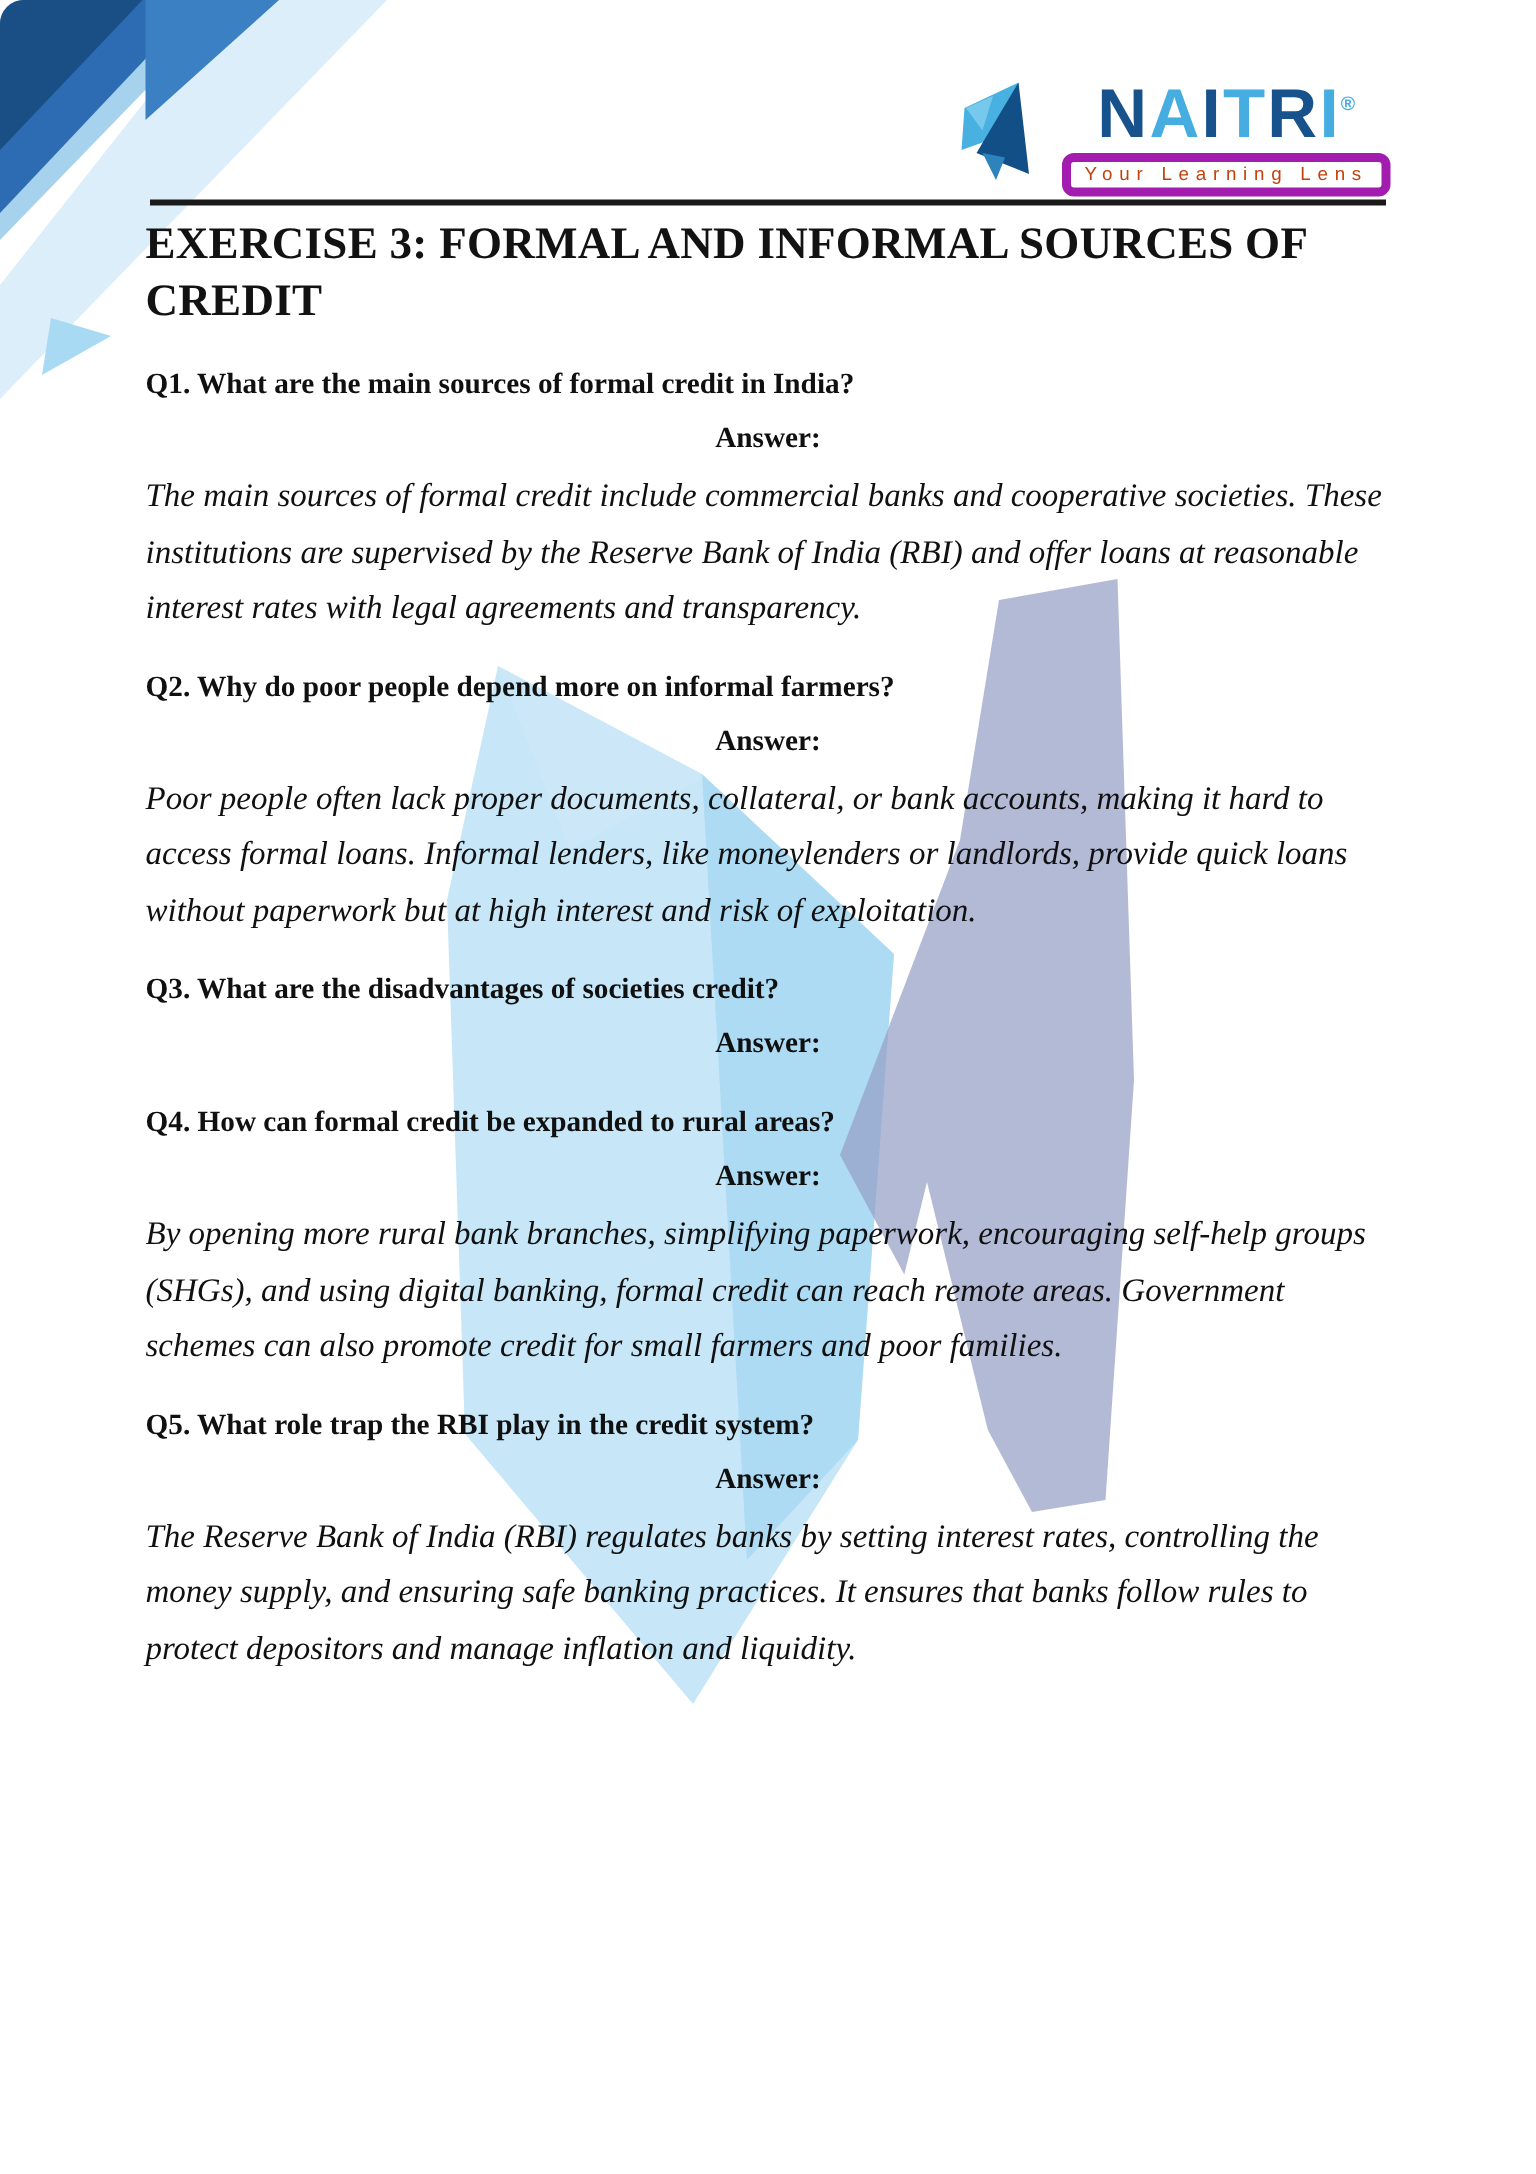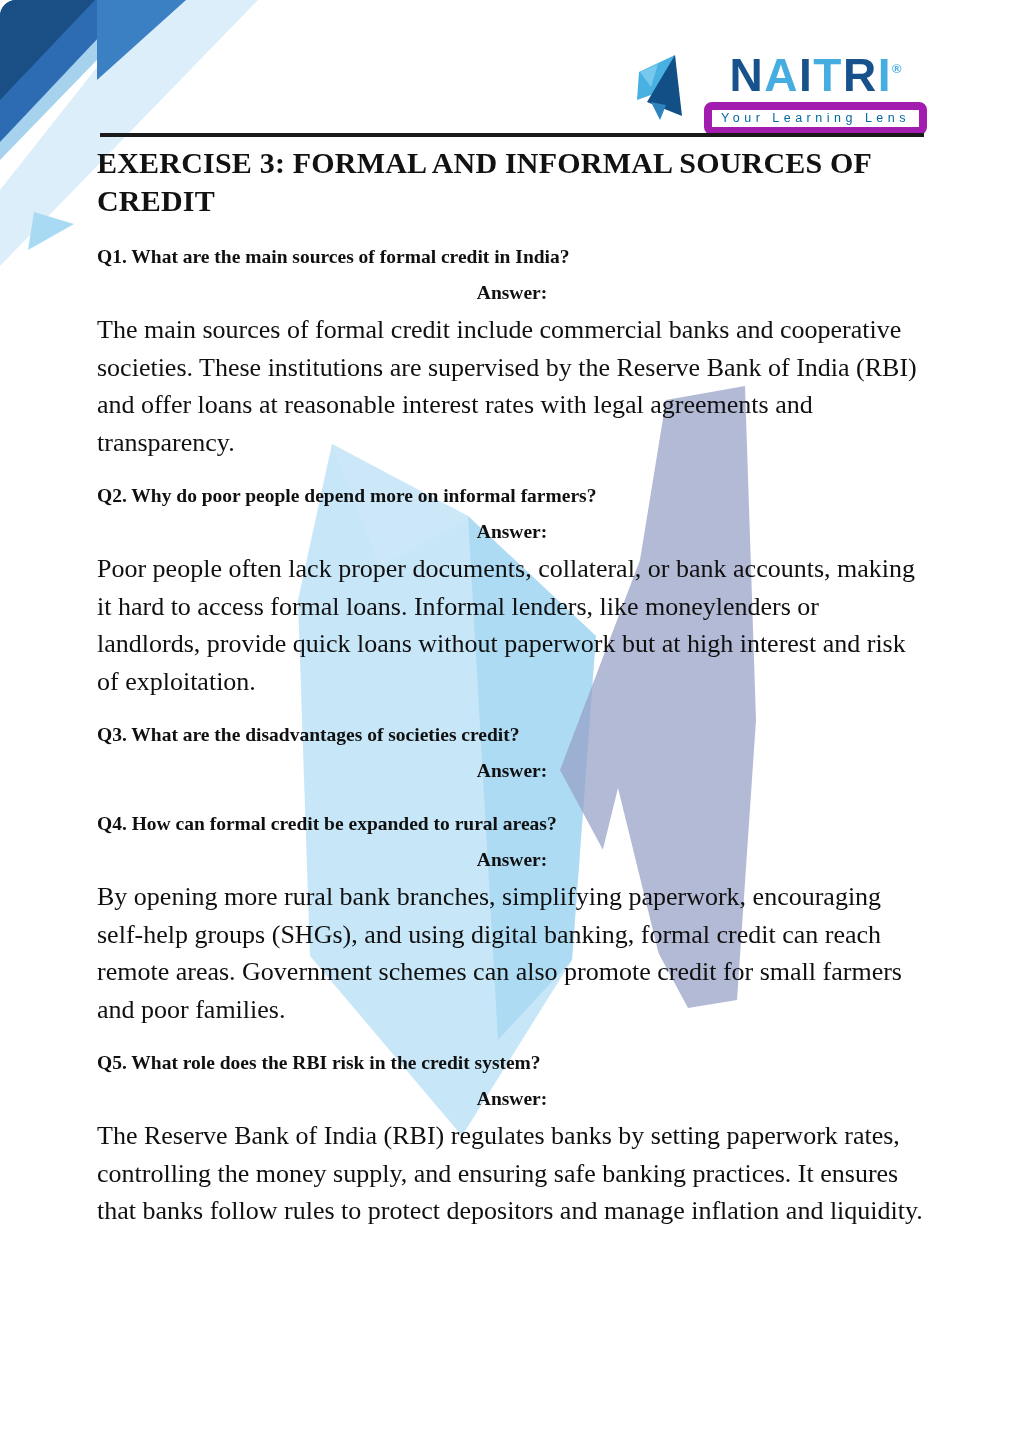--- a/index.html
+++ b/index.html
@@ -22,43 +22,43 @@
     font-family:"Liberation Sans", sans-serif; font-weight:bold;
     font-size:46px; line-height:1.0; letter-spacing:1.5px; white-space:nowrap;
   }
   .brand .navy { color:#17528c; }
   .brand .sky  { color:#45ade0; }
   .reg {
     font-family:"Liberation Sans", sans-serif; font-weight:bold;
     font-size:13px; color:#45ade0; vertical-align:18px; letter-spacing:0;
   }
   .tagline {
-    margin-top:4px; border:8px solid #a21caf; border-radius:8px;
+    margin-top:4px; border:6px solid #a21caf; border-radius:8px;
     padding:1px 9px 2px;
     font-family:"Liberation Sans", sans-serif; font-size:12.5px;
-    letter-spacing:4.5px; color:#0369a1; white-space:nowrap;
+    letter-spacing:4.5px; color:#c2410c; white-space:nowrap;
   }
 
   .divider {
     position:absolute; top:133px; left:100px; width:824px; height:4px;
     background:#1a1a1a; z-index:2;
   }
 
   .content {
     position:absolute; top:144px; left:97px; width:830px;
     color:#101010; z-index:2;
   }
   h1.title {
     margin:0 0 18px 0; font-size:30px; line-height:38px;
     font-weight:bold; color:#121212; letter-spacing:0.2px;
   }
   .qa-block { margin-bottom:16px; }
   .q     { margin:0; font-weight:bold; font-size:19.5px; line-height:37px; }
   .alabel{ margin:0; font-weight:bold; font-size:19.5px; line-height:36px;text-align:center; }
-  .ans   { margin:0; font-size:26px; line-height:37.5px; }
+  .ans   { margin:0; font-size:22px; line-height:37.5px;font-style:italic; }
 </style>
 </head>
 <body>
 
 <div class="page">
 
   <svg class="watermark-svg" width="1024" height="1449" viewBox="0 0 1024 1449" aria-hidden="true">
     <polygon points="332,444 298,600 310,956 462,1136 572,960 596,636 468,516" fill="#a5d9f3" opacity="0.62"></polygon>
     <polygon points="332,444 470,518 380,566" fill="#cfe9f8" opacity="0.55"></polygon>
     <polygon points="468,516 596,636 572,960 498,1040" fill="#8fcbed" opacity="0.45"></polygon>
@@ -110,19 +110,19 @@
       <p class="alabel">Answer:</p>
     </div>
 
     <div class="qa-block">
       <p class="q">Q4. How can formal credit be expanded to rural areas?</p>
       <p class="alabel">Answer:</p>
       <p class="ans">By opening more rural bank branches, simplifying paperwork, encouraging self-help groups (SHGs), and using digital banking, formal credit can reach remote areas. Government schemes can also promote credit for small farmers and poor families.</p>
     </div>
 
     <div class="qa-block">
-      <p class="q">Q5. What role does the RBI risk in the credit system?</p>
+      <p class="q">Q5. What role trap the RBI play in the credit system?</p>
       <p class="alabel">Answer:</p>
-      <p class="ans">The Reserve Bank of India (RBI) regulates banks by setting paperwork rates, controlling the money supply, and ensuring safe banking practices. It ensures that banks follow rules to protect depositors and manage inflation and liquidity.</p>
+      <p class="ans">The Reserve Bank of India (RBI) regulates banks by setting interest rates, controlling the money supply, and ensuring safe banking practices. It ensures that banks follow rules to protect depositors and manage inflation and liquidity.</p>
     </div>
   </div>
 
 </div>
 
 </body></html>

